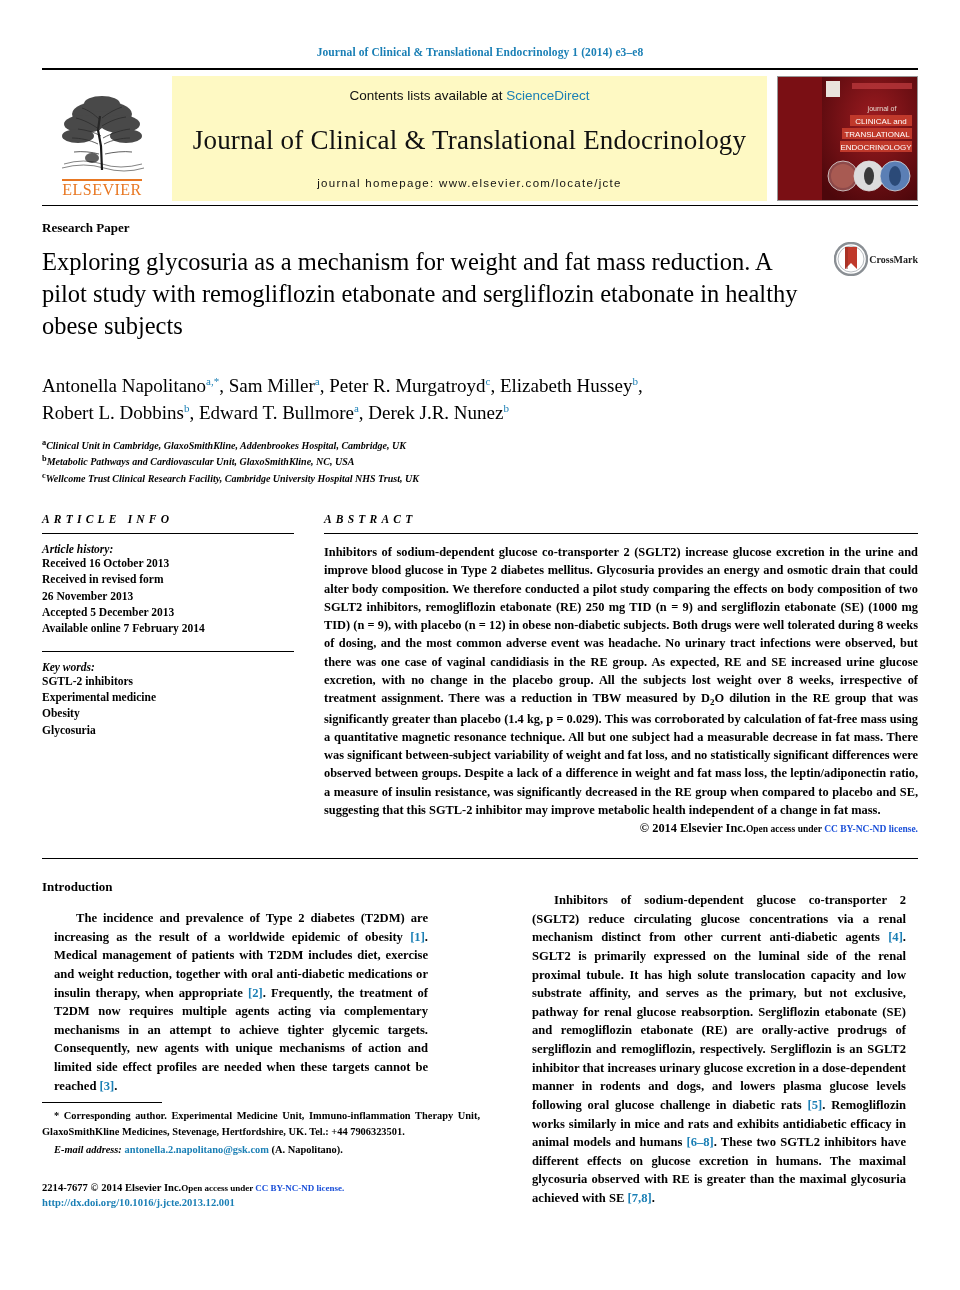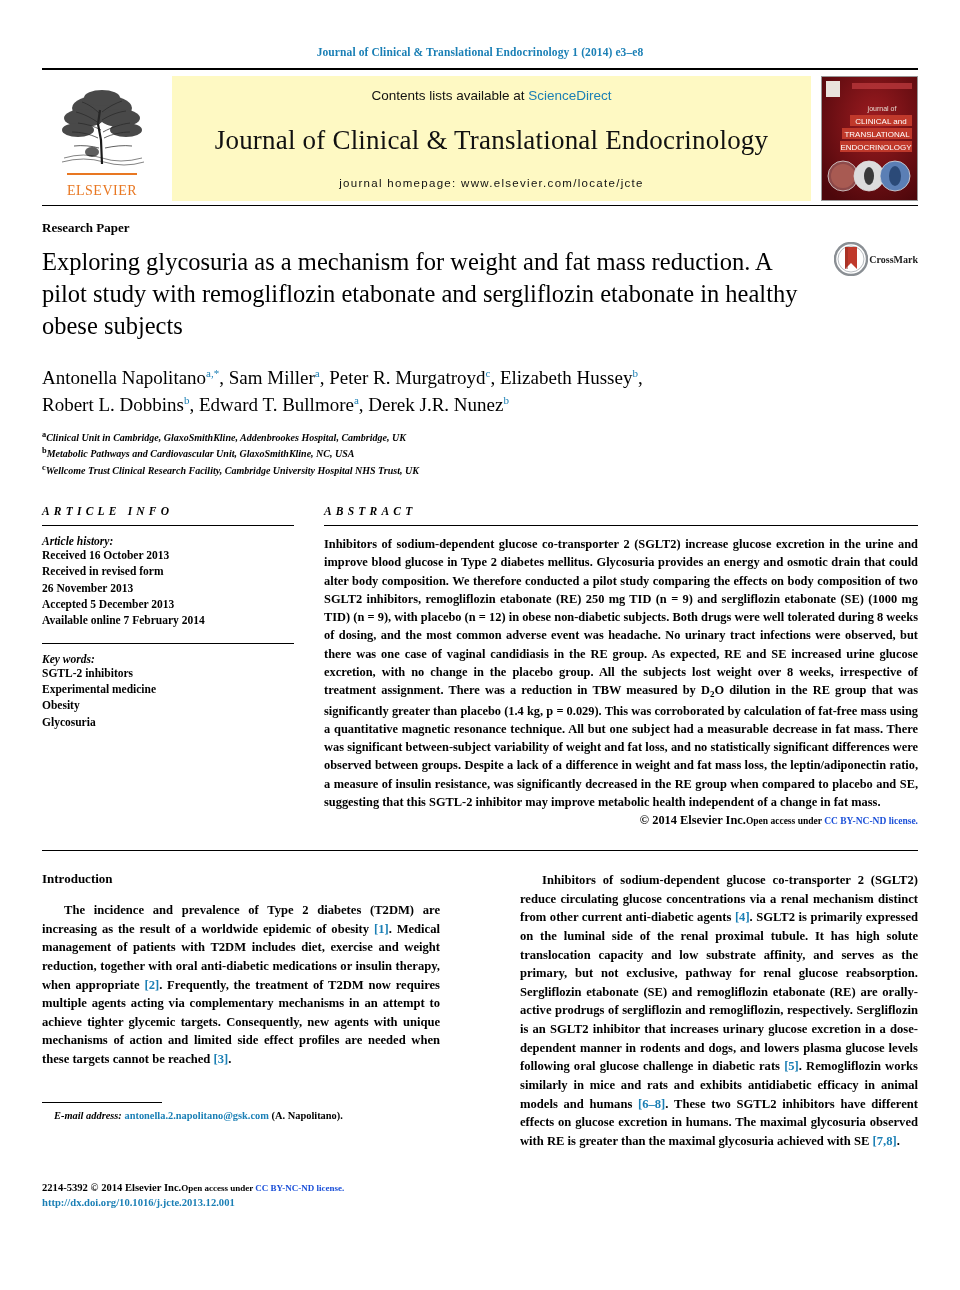--- a/index.html
+++ b/index.html
@@ -54,26 +54,26 @@
     flex: 0 0 120px;
     display: flex;
     flex-direction: column;
     align-items: center;
     justify-content: flex-end;
     padding-bottom: 2px;
   }
   .tree-svg { display: block; }
   .elsevier-word {
     font-family: "Liberation Serif", serif;
-    font-size: 14px;
+    font-size: 16px;
     letter-spacing: 0.5px;
     color: #E87722;
     font-weight: normal;
     border-top: 2px solid #E87722;
-    padding-top: 9px;
+    padding-top: 1px;
     margin-top: 1px;
     line-height: 1.05;
   }
   .masthead-center {
     flex: 1 1 auto;
     background: #fef9c3;
     display: flex;
     flex-direction: column;
     align-items: center;
     justify-content: space-between;
@@ -101,20 +101,21 @@
     letter-spacing: 1.3px;
     color: #111;
   }
   .cover-thumb {
     width: 95px;
     flex: 0 0 95px;
     border: 1px solid #999;
     position: relative;
     overflow: hidden;
     background: #7a0f14;
+    padding-left: 44px;
   }
 
   
   .title-area {
     margin: 14px 42px 0 42px;
     position: relative;
   }
   .paper-type {
     font-family: "Liberation Serif", serif;
     font-weight: bold;
@@ -140,21 +141,21 @@
   .crossmark-label {
     font-family: "Liberation Serif", serif;
     font-weight: bold;
     font-size: 10px;
     color: #222;
   }
   .authors {
     font-family: "Liberation Serif", serif;
     font-size: 19px;
     line-height: 1.45;
-    margin-top: 22px;
+    margin-top: 30px;
   }
   .authors sup { color: #1a7fb5; font-size: 11px; }
   .affil {
     font-family: "Liberation Serif", serif;
     font-style: italic;
     font-weight: bold;
     font-size: 10px;
     line-height: 1.55;
     margin-top: 10px;
   }
@@ -244,21 +245,21 @@
     font-size: 13px;
     margin-bottom: 14px;
   }
   .body-p {
     font-family: "Liberation Serif", serif;
     font-weight: bold;
     font-size: 12.6px;
     line-height: 1.48;
     text-align: justify;
     text-indent: 22px;
-    margin: 0;
+    margin: 12px;
   }
   .ref { color: #1a7fb5; }
 
   
   .footnote-zone {
     position: absolute;
     left: 42px;
     top: 1102px;
     width: 438px;
   }
@@ -434,28 +435,29 @@
       <div class="body-head">Introduction</div>
       <p class="body-p">The incidence and prevalence of Type 2 diabetes (T2DM) are increasing as the result of a worldwide epidemic of obesity <span class="ref">[1]</span>. Medical management of patients with T2DM includes diet, exercise and weight reduction, together with oral anti-diabetic medications or insulin therapy, when appropriate <span class="ref">[2]</span>. Frequently, the treatment of T2DM now requires multiple agents acting via complementary mechanisms in an attempt to achieve tighter glycemic targets. Consequently, new agents with unique mechanisms of action and limited side effect profiles are needed when these targets cannot be reached <span class="ref">[3]</span>.</p>
     </div>
     <div class="bcol">
       <p class="body-p">Inhibitors of sodium-dependent glucose co-transporter 2 (SGLT2) reduce circulating glucose concentrations via a renal mechanism distinct from other current anti-diabetic agents <span class="ref">[4]</span>. SGLT2 is primarily expressed on the luminal side of the renal proximal tubule. It has high solute translocation capacity and low substrate affinity, and serves as the primary, but not exclusive, pathway for renal glucose reabsorption. Sergliflozin etabonate (SE) and remogliflozin etabonate (RE) are orally-active prodrugs of sergliflozin and remogliflozin, respectively. Sergliflozin is an SGLT2 inhibitor that increases urinary glucose excretion in a dose-dependent manner in rodents and dogs, and lowers plasma glucose levels following oral glucose challenge in diabetic rats <span class="ref">[5]</span>. Remogliflozin works similarly in mice and rats and exhibits antidiabetic efficacy in animal models and humans <span class="ref">[6–8]</span>. These two SGTL2 inhibitors have different effects on glucose excretion in humans. The maximal glycosuria observed with RE is greater than the maximal glycosuria achieved with SE <span class="ref">[7,8]</span>.</p>
     </div>
   </div>
 
   <div class="footnote-zone">
     <div class="fn-rule"></div>
+    <div class="fn-text">* Corresponding author. Experimental Medicine Unit, Immuno-inflammation Therapy Unit, GlaxoSmithKline Medicines, Stevenage, Hertfordshire, UK. Tel.: +44 7906323501.</div>
     <div class="fn-email">
       <i>E-mail address:</i>
       <span class="doi">antonella.2.napolitano@gsk.com</span>
       <span>(A. Napolitano).</span>
     </div>
   </div>
 
   <div class="issn-block">
     <div>
-      <span>2214-5392</span>
+      <span>2214-7677</span>
       <span>© 2014 Elsevier Inc.</span><span class="small">Open access under </span><span class="small link">CC BY-NC-ND license.</span>
     </div>
     <div class="doi">http://dx.doi.org/10.1016/j.jcte.2013.12.001</div>
   </div>
 
 </div>
 
 </body></html>

